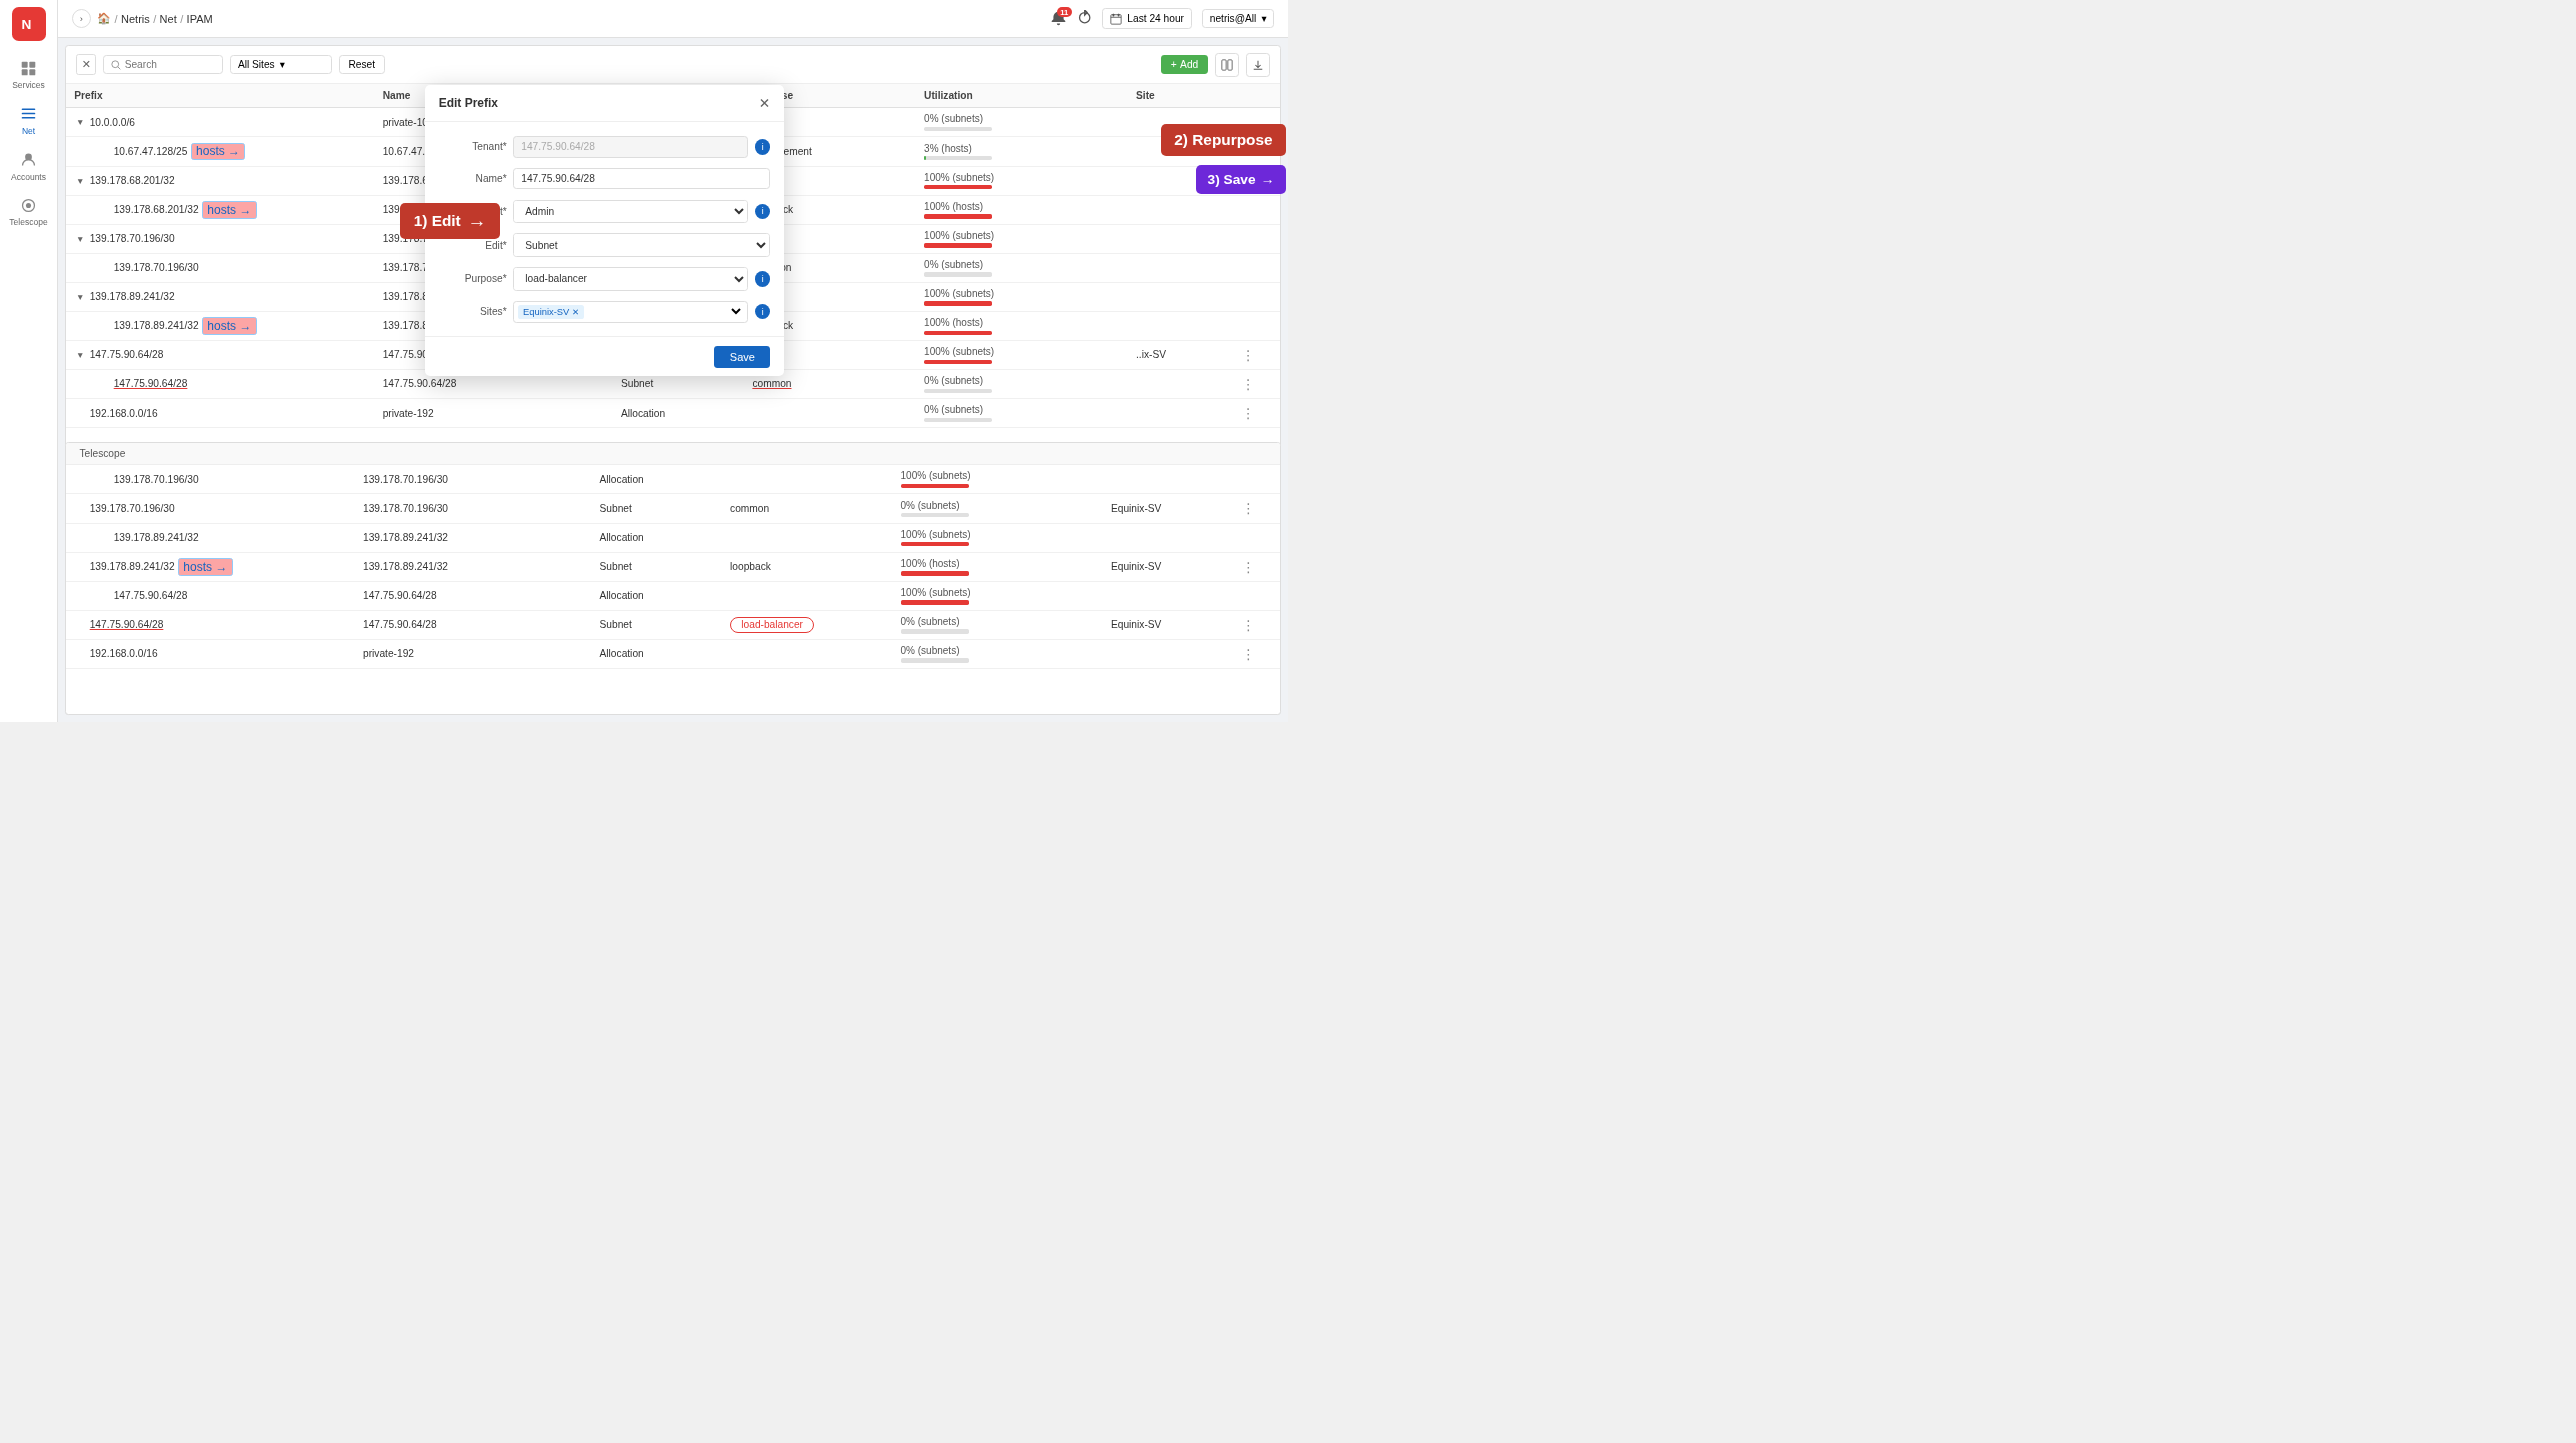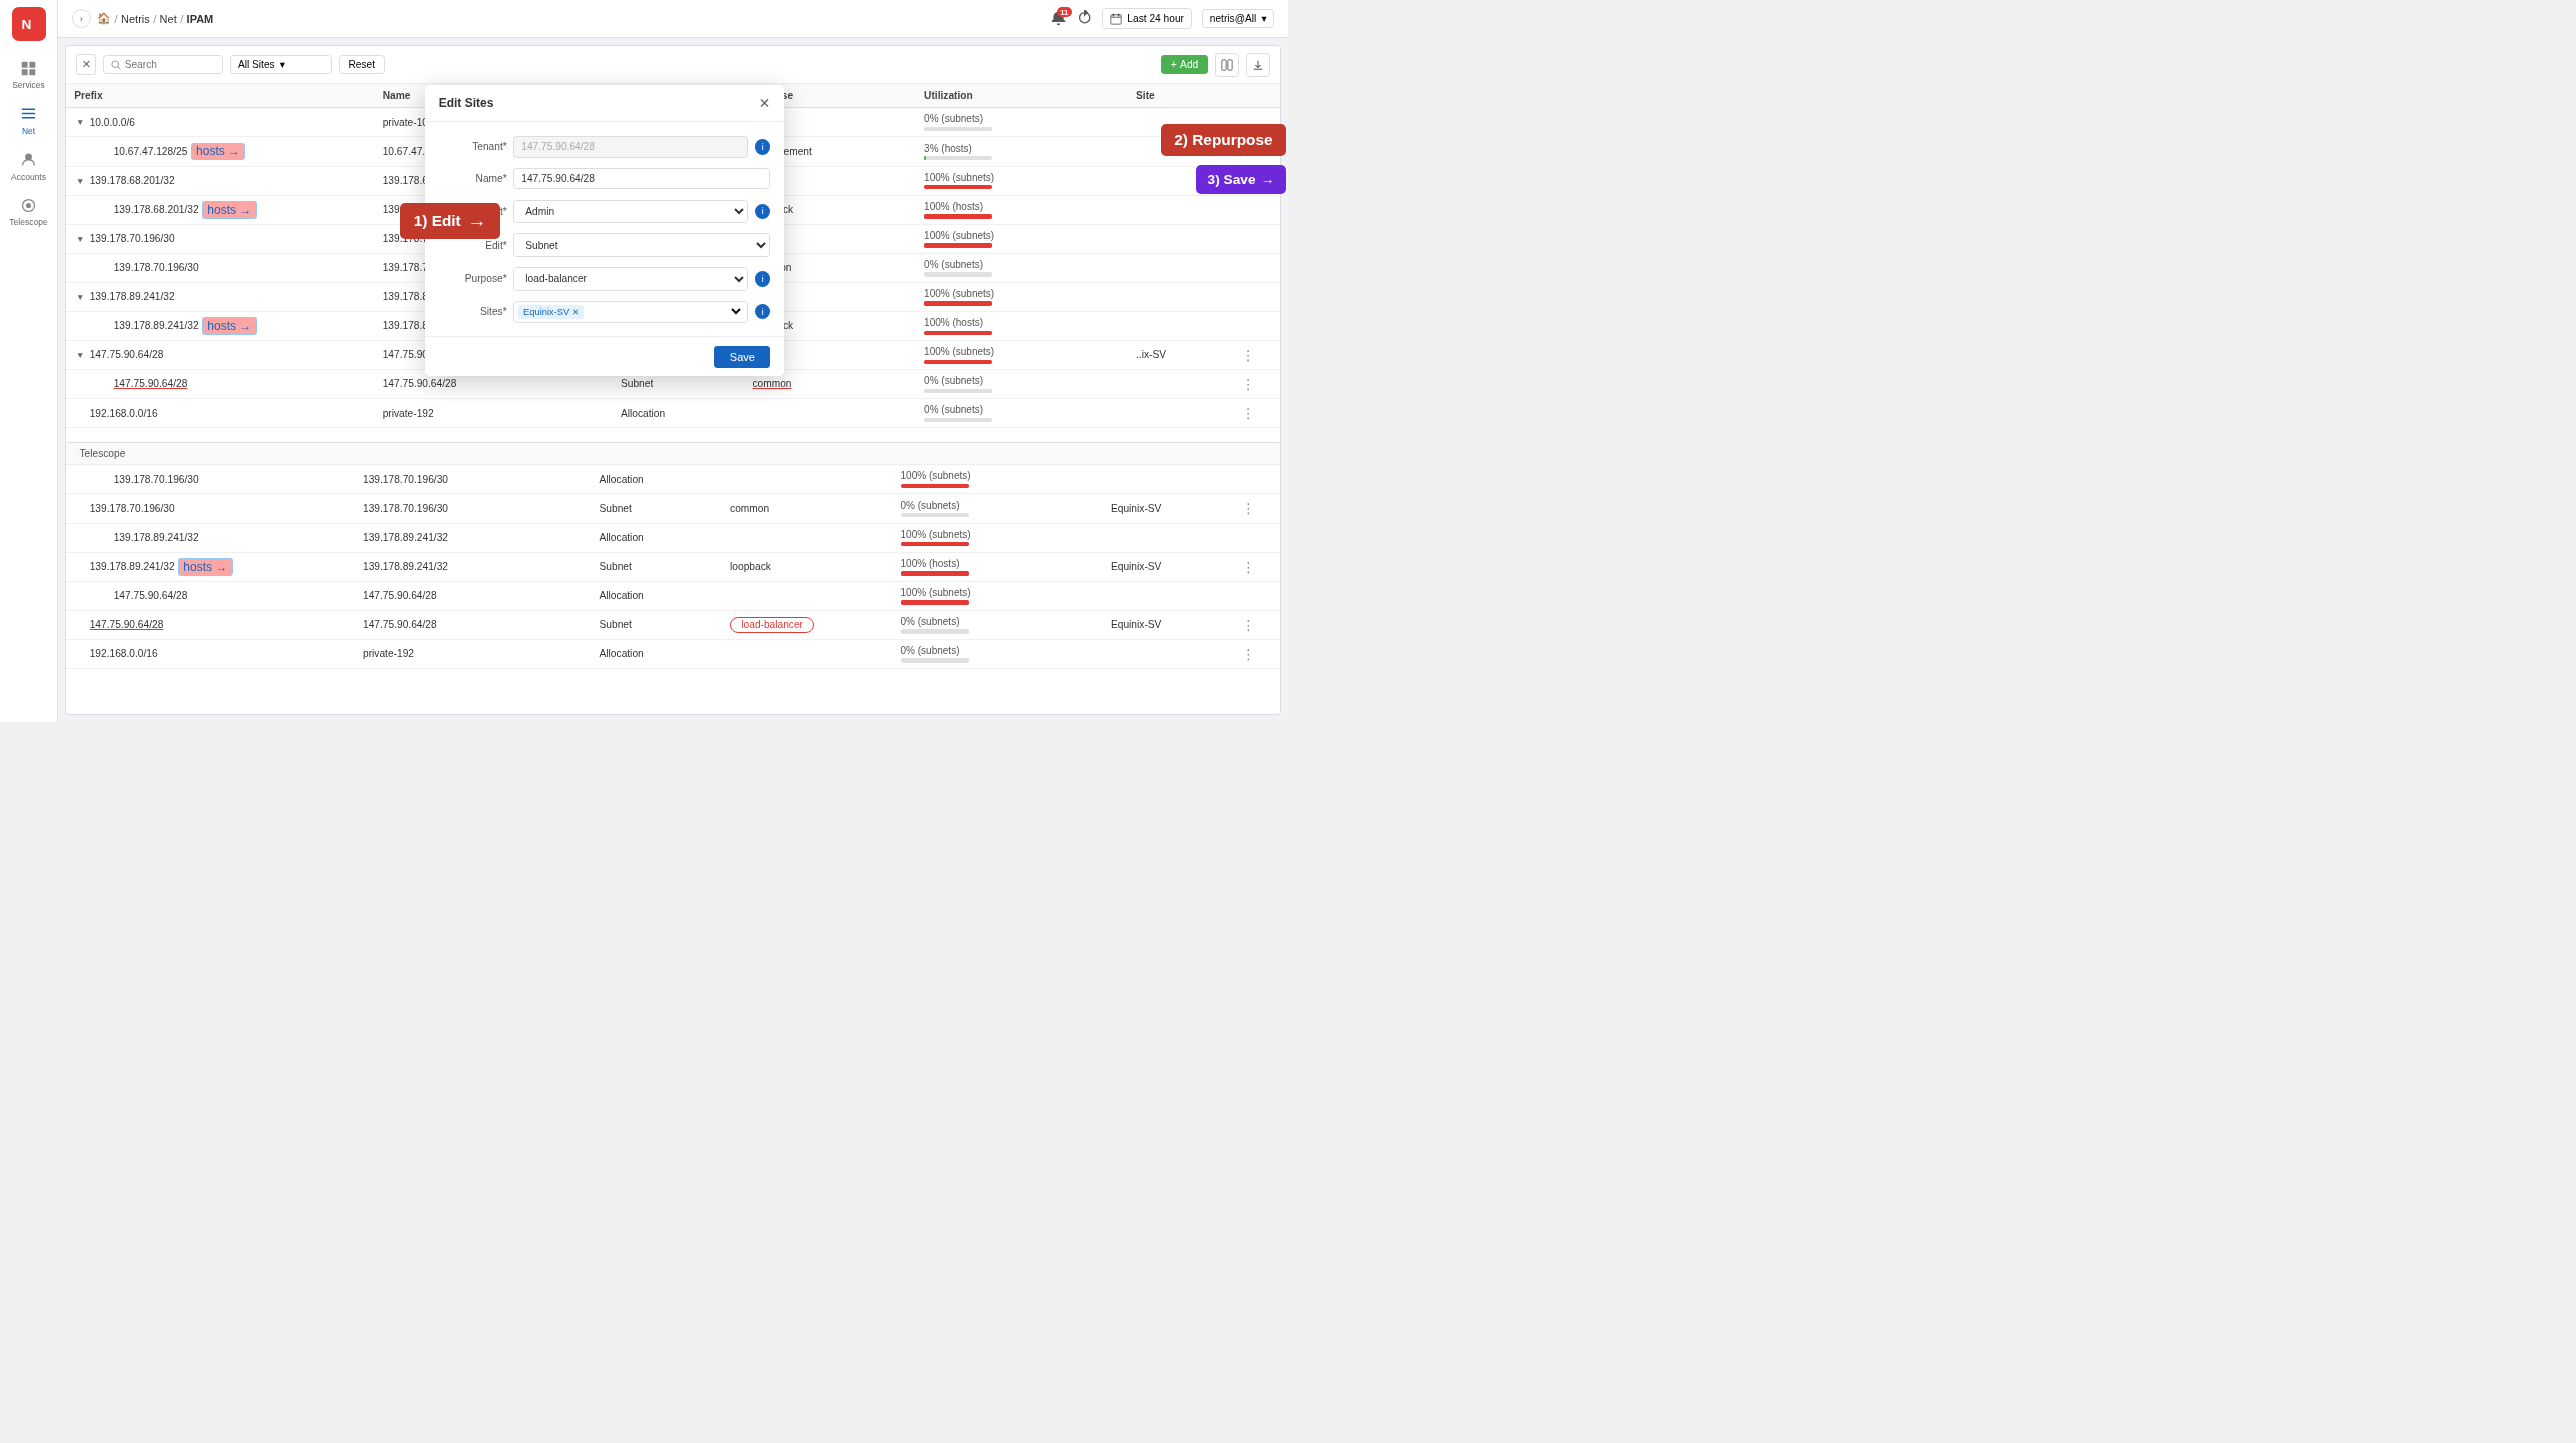--- a/index.html
+++ b/index.html
@@ -17,21 +17,21 @@
     .sidebar-item.active .icon { color: #1565c0; }
     .sidebar-item.active .label { color: #1565c0; }
     
     
     .main-content { flex: 1; display: flex; flex-direction: column; overflow: hidden; position: relative; }
     
     
     .topbar { height: 38px; background: #fff; display: flex; align-items: center; padding: 0 13.7px; border-bottom: 0.9px solid #e0e0e0; gap: 6.8px; }
     .breadcrumb { display: flex; align-items: center; gap: 3.4px; font-size: 11px; color: #333; }
     .breadcrumb .sep { color: #999; }
-    .breadcrumb .active { font-weight: 700; }
+    .breadcrumb .active { font-weight: 400; }
     .topbar-right { margin-left: auto; display: flex; align-items: center; gap: 10.2px; }
     .notif-btn { position: relative; display: flex; align-items: center; cursor: pointer; }
     .notif-badge { background: #e53935; color: #fff; font-size: 7.7px; border-radius: 6.8px; padding: 0.9px 3.4px; position: absolute; top: -3.4px; right: -5.1px; font-weight: bold; margin-left: 36px; }
     .refresh-btn { cursor: pointer; color: #555; }
     .time-range { display: flex; align-items: center; gap: 5.1px; border: 0.9px solid #ddd; border-radius: 3.4px; padding: 3.4px 6.8px; font-size: 10.2px; cursor: pointer; }
     .tenant-select { display: flex; align-items: center; gap: 5.1px; border: 0.9px solid #ddd; border-radius: 3.4px; padding: 3.4px 6.8px; font-size: 10.2px; cursor: pointer; }
     
     
     .ipam-panel { background: #fff; border: 0.9px solid #ddd; border-radius: 3.4px; margin: 6.8px; flex: 1; display: flex; flex-direction: column; overflow: hidden; position: relative; }
     
@@ -626,21 +626,21 @@
     <td style="width:85px;"></td>
     <td style="width:26px;"><span class="more-btn">⋮</span></td>
   </tr>
             </tbody>
         </table>
       </div>
     </div>
 
     <div class="edit-modal">
       <div class="modal-header">
-        <span class="modal-title">Edit Sites</span>
+        <span class="modal-title">Edit Prefix</span>
         <span class="modal-close">✕</span>
       </div>
       <div class="modal-body">
         <div class="form-row">
           <span class="form-label"><span>Tenant*</span></span>
           <input class="form-input" value="147.75.90.64/28" style="background: rgb(245, 245, 245); color: rgb(170, 170, 170);" readonly="">
           <div class="form-info-icon">i</div>
         </div>
         <div class="form-row">
           <span class="form-label"><span>Name*</span></span>

